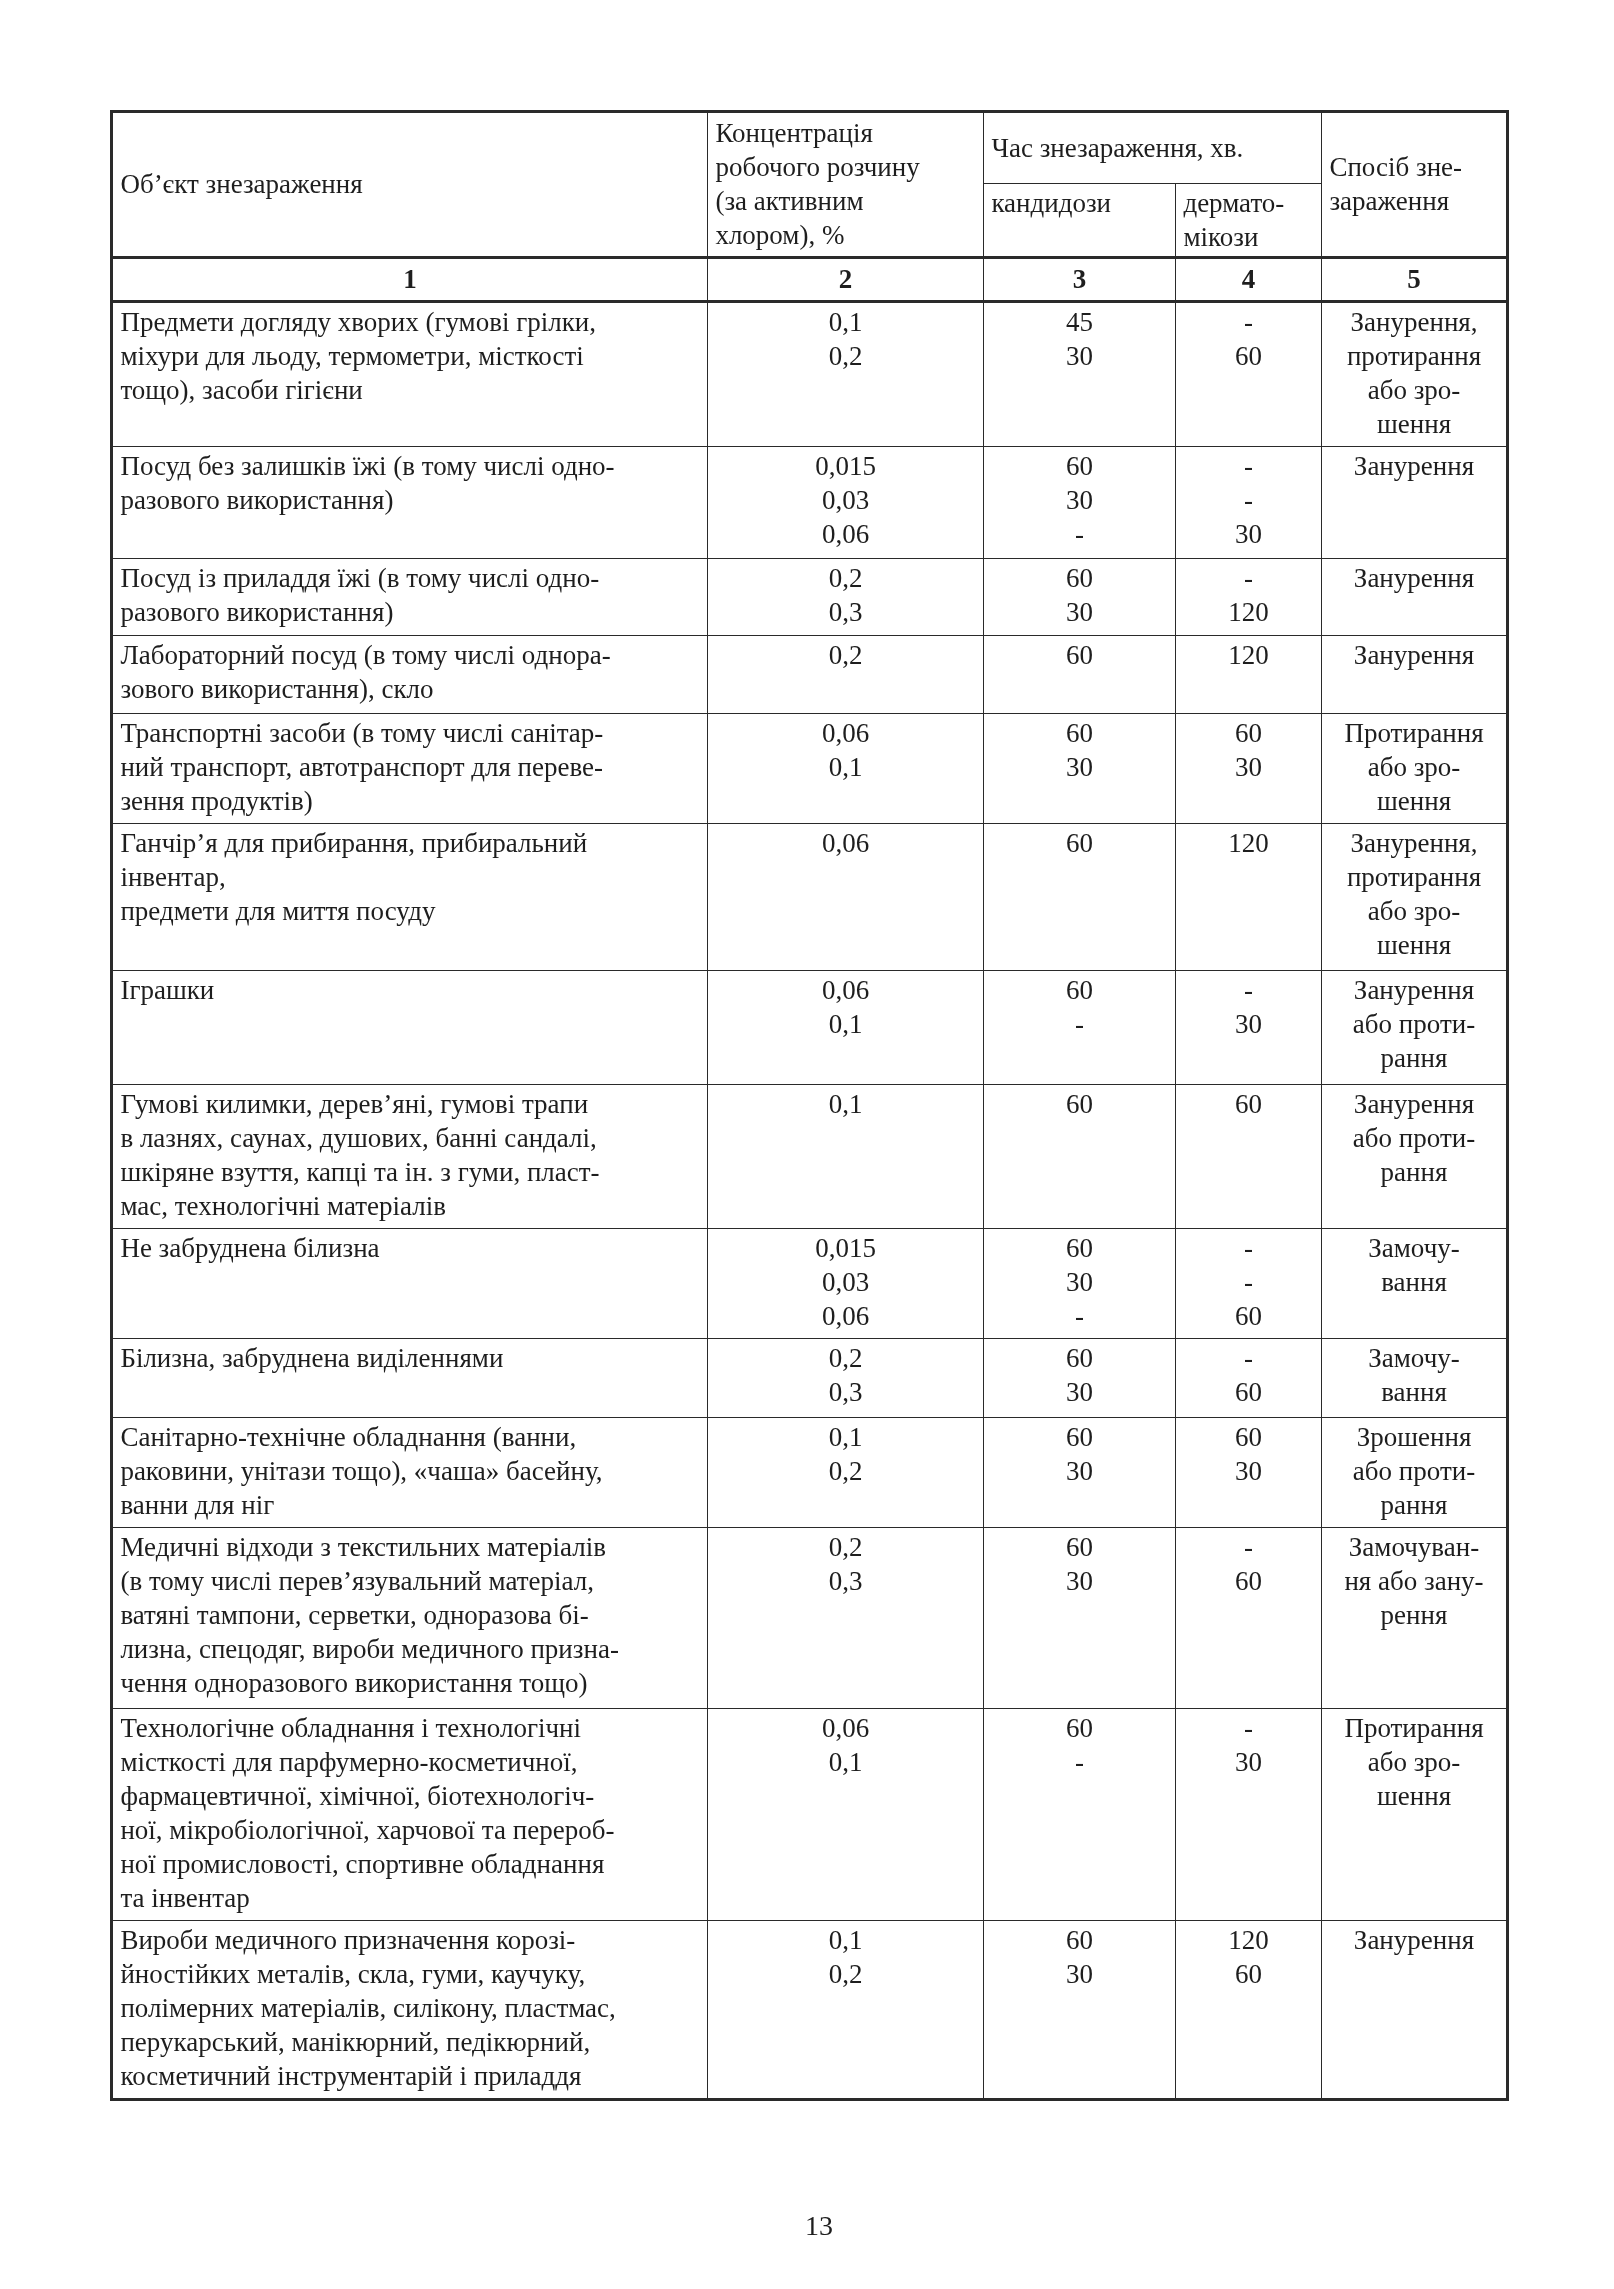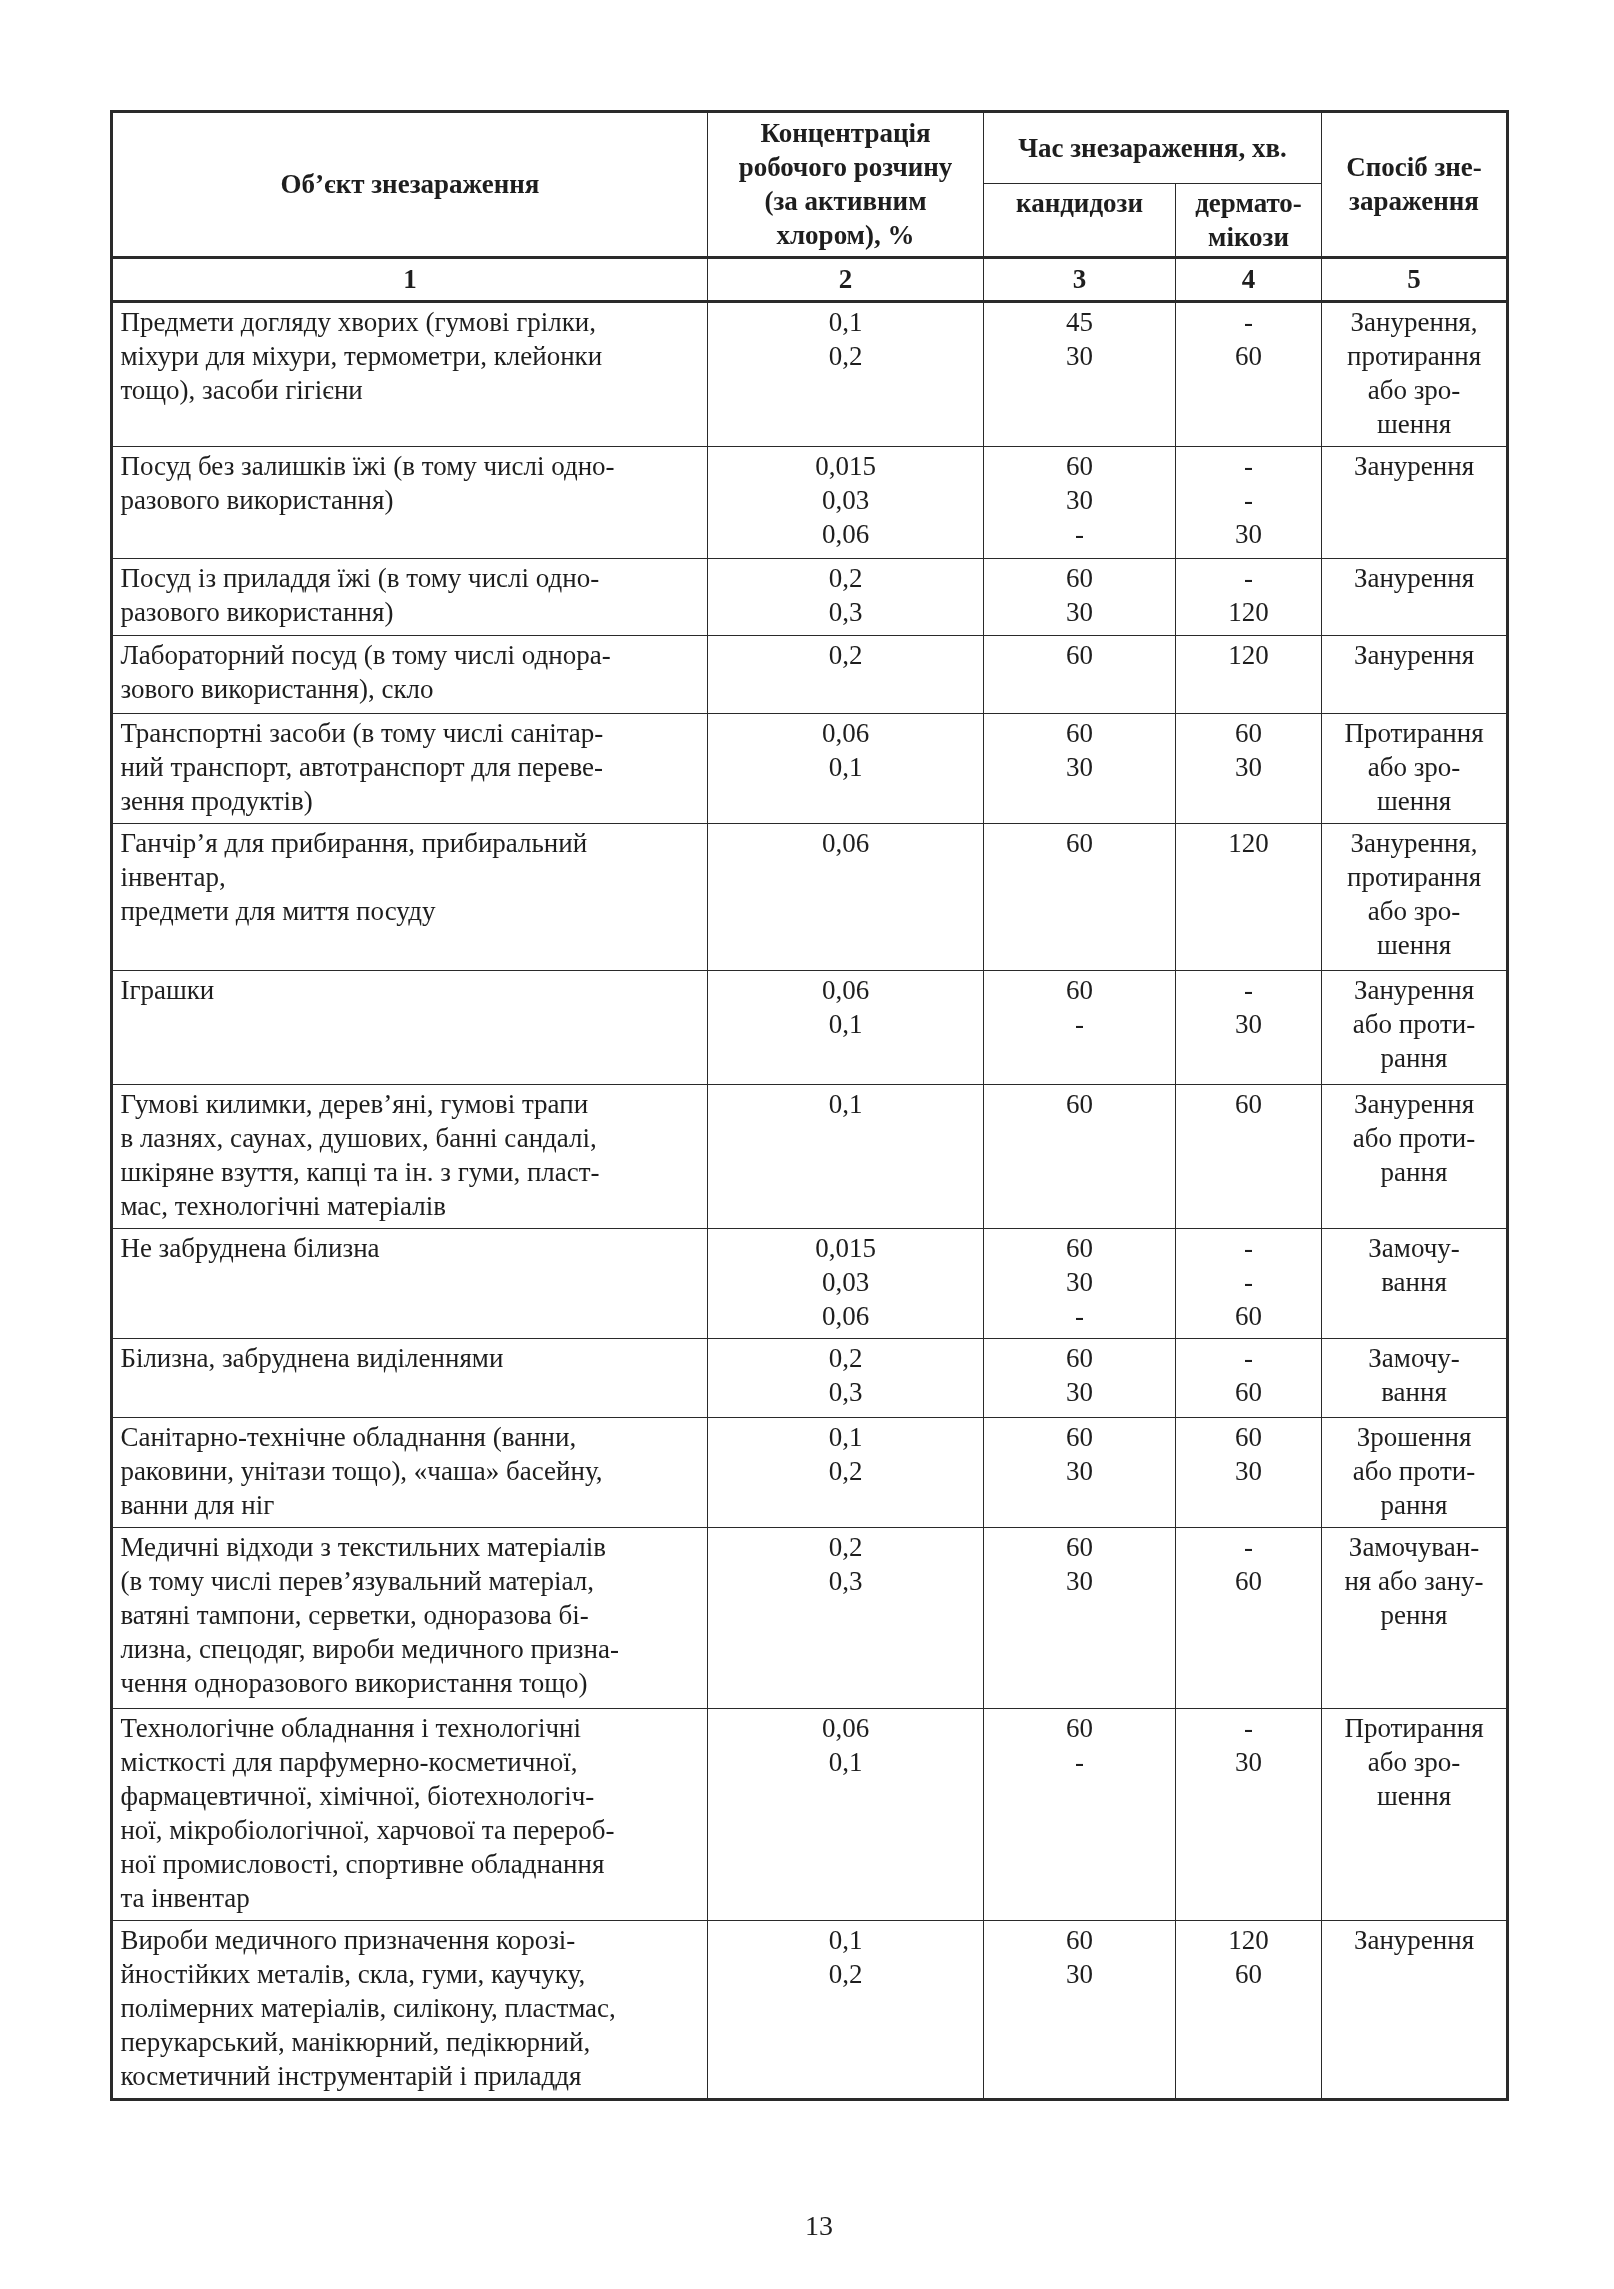--- a/index.html
+++ b/index.html
@@ -7,21 +7,21 @@
          font-family: "Liberation Serif", "DejaVu Serif", serif; color: #1e1e1e; }
   table.disinfect {
     position: absolute; left: 110px; top: 110px; width: 1395px;
     border-collapse: collapse; table-layout: fixed;
     font-size: 27px; line-height: 34px;
   }
   table.disinfect td, table.disinfect th {
     border: 1.8px solid #2a2a2a; vertical-align: top; padding: 1.8px 7.4px 1.8px 7.4px;
   }
   table.disinfect { border: 3.7px solid #2a2a2a; }
-  th { font-weight: bold; text-align: center; vertical-align: middle !important; }
+  th { font-weight: normal; text-align: left; vertical-align: middle !important; }
   tr.hdr-top th, tr.hdr-sub th { border-bottom-width: 1.8px; }
   tr.num-row td { text-align: center; font-weight: bold; vertical-align: middle; height: 38px; border-top: 3.7px solid #2a2a2a; border-bottom: 3.7px solid #2a2a2a; }
   td.obj { text-align: left; padding-left: 9.2px; }
   td.c { text-align: center; }
   td.method { text-align: center; margin-top: 12px; }
   .line { display: block; }
   .page-number { position: absolute; top: 2210px; left: 12px; width: 1614px; text-align: center; font-size: 28px; }
 </style>
 </head>
 <body>
@@ -61,21 +61,21 @@
     <tr class="num-row">
       <td>1</td>
       <td>2</td>
       <td>3</td>
       <td>4</td>
       <td>5</td>
     </tr>
   <tr style="height: 145px;">
         <td class="obj">
           <span class="line">Предмети догляду хворих (гумові грілки,</span>
-          <span class="line">міхури для міхури, термометри, клейонки</span>
+          <span class="line">міхури для льоду, термометри, місткості</span>
           <span class="line">тощо), засоби гігієни</span>
         </td>
         <td class="c">
           <span class="line">0,1</span>
           <span class="line">0,2</span>
         </td>
         <td class="c">
           <span class="line">45</span>
           <span class="line">30</span>
         </td>

